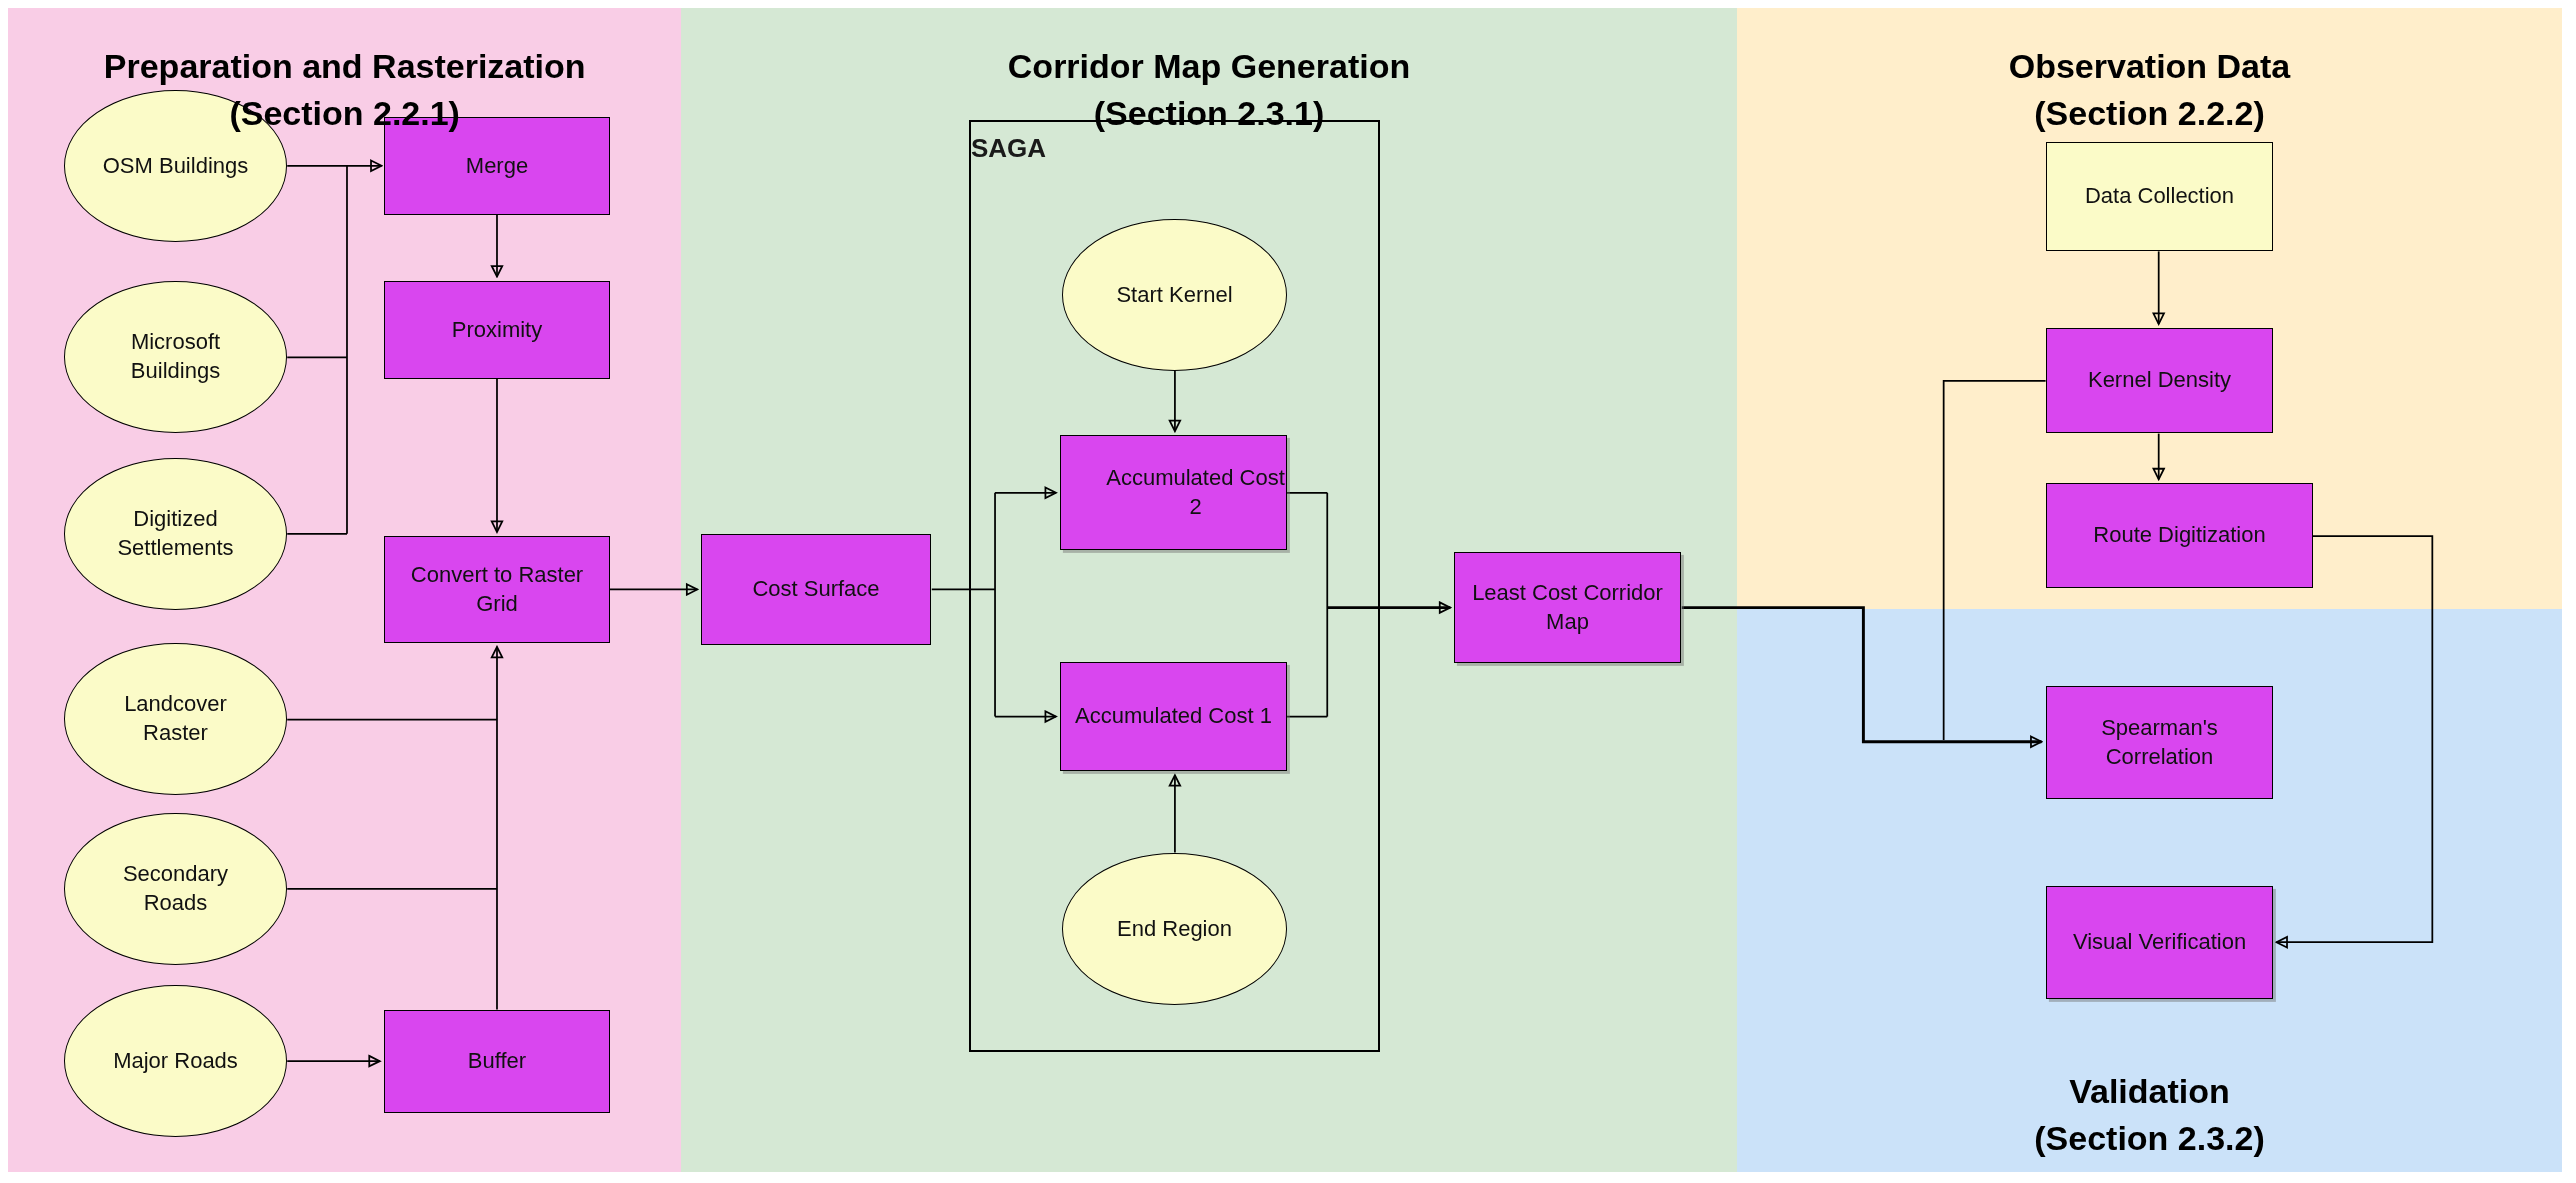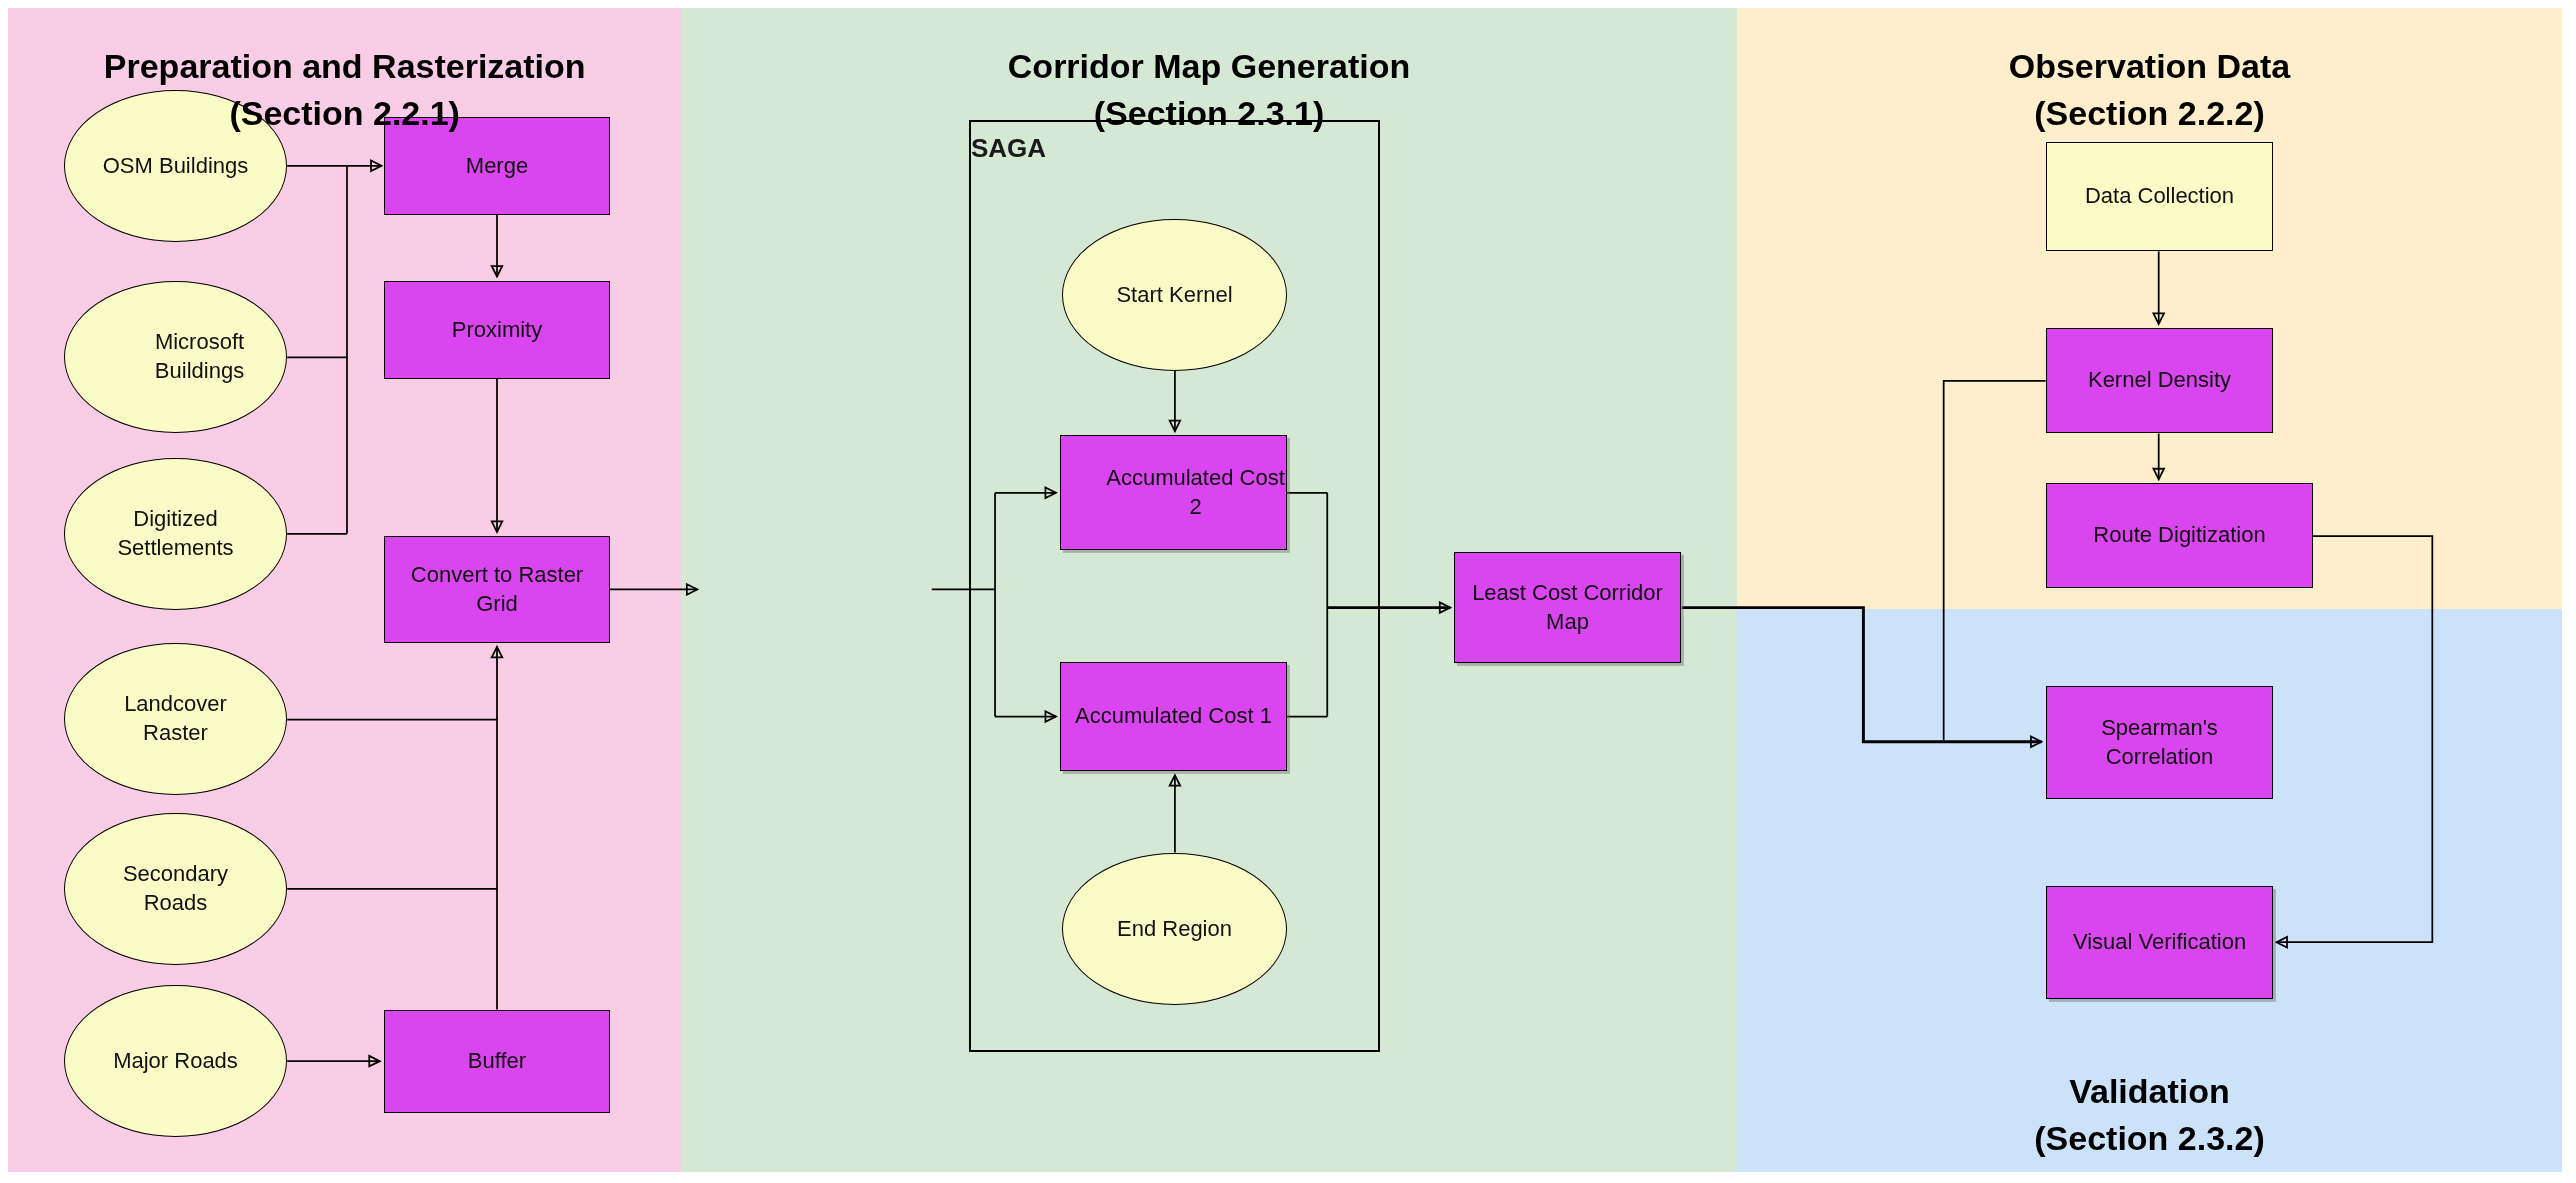--- a/index.html
+++ b/index.html
@@ -48,21 +48,21 @@
   .rect{background:#d946ef;border:1.8px solid #000;}
   .rect.yellow{background:#fbfbc8;}
   .rect.shadow{box-shadow:2.9px 2.9px 0 rgba(110,110,110,0.45);}
   .ellipse{background:#fbfbc8;border:1.8px solid #000;border-radius:50%;}
   .lbl{display:inline-block;}
   .ellipse .lbl{max-width:173px;}
   .rect .lbl{max-width:220px;}
 
   
   #node-osm{left:64px;top:90px;width:223px;height:152px;}
-  #node-microsoft{left:64px;top:281px;width:223px;height:152px;justify-content:flex-end;}
+  #node-microsoft{left:64px;top:281px;width:223px;height:152px;}
   #node-digitized{left:64px;top:458px;width:223px;height:152px;}
   #node-landcover{left:64px;top:643px;width:223px;height:152px;}
   #node-secondary{left:64px;top:813px;width:223px;height:152px;}
   #node-major{left:64px;top:985px;width:223px;height:152px;}
   #node-merge{left:384px;top:117px;width:226px;height:98px;}
   #node-proximity{left:384px;top:281px;width:226px;height:98px;}
   #node-convert{left:384px;top:536px;width:226px;height:107px;}
   #node-buffer{left:384px;top:1010px;width:226px;height:103px;}
 
   
@@ -172,20 +172,23 @@
   <div class="node rect" id="node-proximity">
     <span class="lbl">Proximity</span>
   </div>
   <div class="node rect" id="node-convert">
     <span class="lbl">Convert to Raster Grid</span>
   </div>
   <div class="node rect" id="node-buffer">
     <span class="lbl">Buffer</span>
   </div>
 
+  <div class="node rect" id="node-cost-surface">
+    <span class="lbl">Cost Surface</span>
+  </div>
   <div class="node ellipse" id="node-start-region">
     <span class="lbl">Start Kernel</span>
   </div>
   <div class="node rect shadow" id="node-ac2">
     <span class="lbl">Accumulated Cost 2</span>
   </div>
   <div class="node rect shadow" id="node-ac1">
     <span class="lbl">Accumulated Cost 1</span>
   </div>
   <div class="node ellipse" id="node-end-region">

